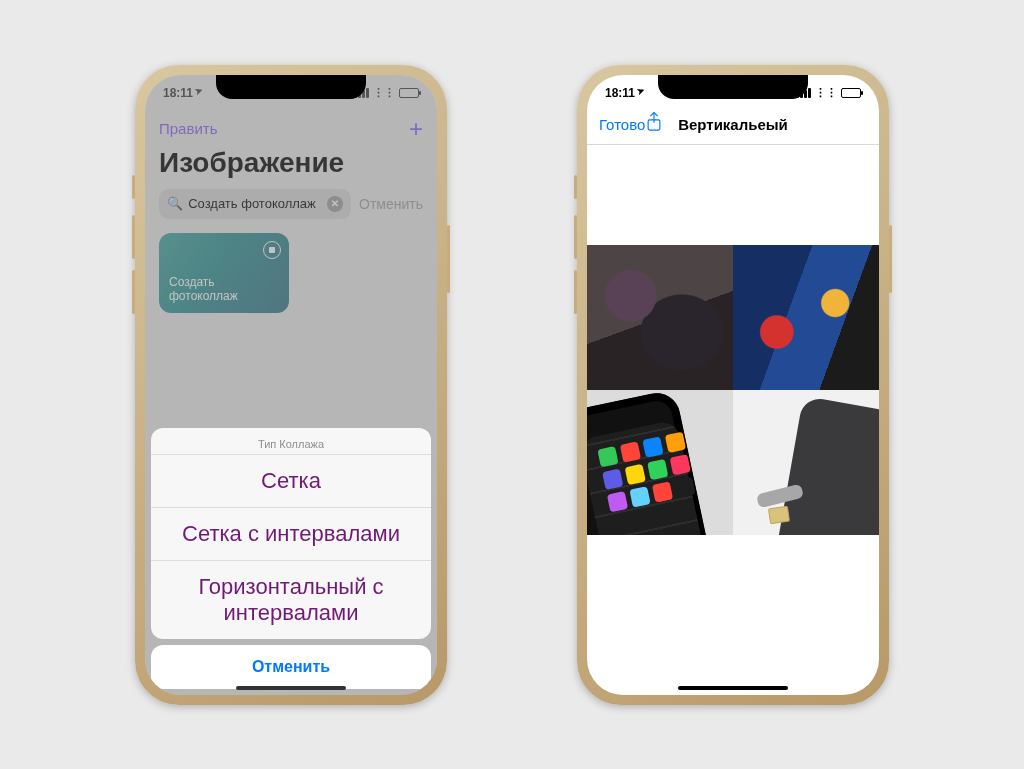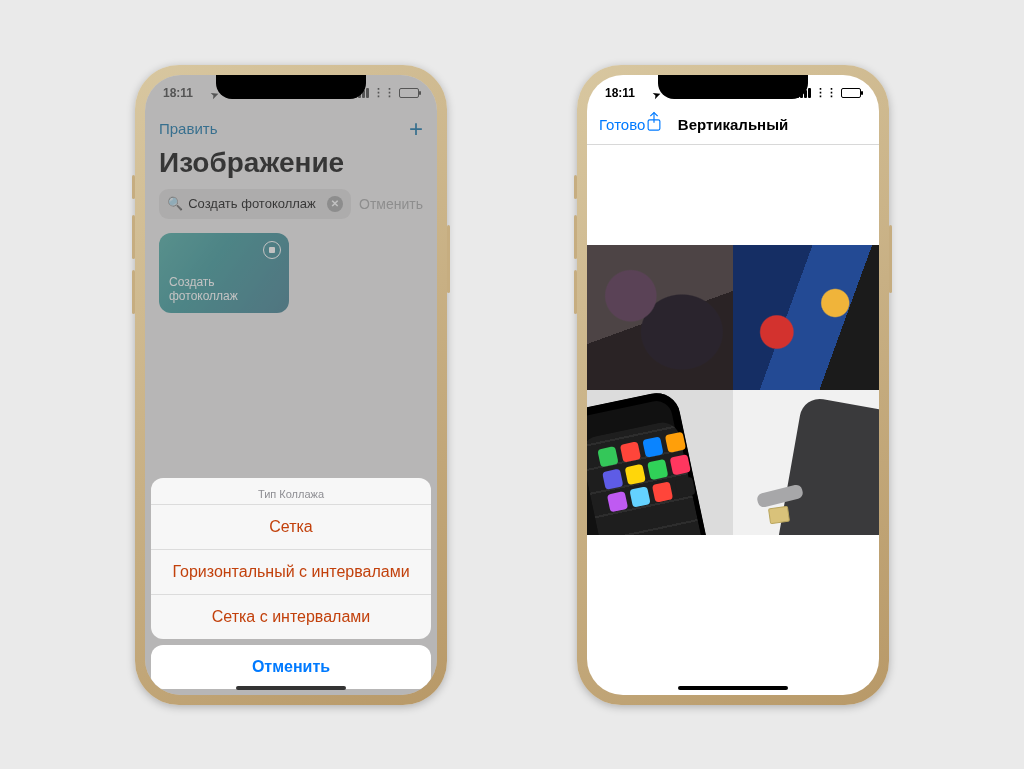--- a/index.html
+++ b/index.html
@@ -76,21 +76,21 @@
     display: flex;
     justify-content: space-between;
     align-items: center;
     padding: 6px 18px 0;
     font-size: 12px;
     font-weight: 600;
     z-index: 15;
   }
   .status-bar.dark { color: #000; }
   .status-bar.dimtext { color: #555; }
-  .status-left { display:flex; align-items:flex-end; gap:18px; }
+  .status-left { display:flex; align-items:flex-start; gap:2px; }
   .status-right { display:flex; align-items:center; gap:4px; }
   .signal-dots { display:flex; gap:1px; align-items:flex-end; }
   .signal-dots span { width:3px; background:#000; border-radius:1px; }
   .signal-dots span:nth-child(1){height:4px;}
   .signal-dots span:nth-child(2){height:6px;}
   .signal-dots span:nth-child(3){height:8px;}
   .signal-dots span:nth-child(4){height:10px;}
   .battery {
     width: 20px; height: 10px; border: 1px solid #000; border-radius: 2px; position: relative;
   }
@@ -107,21 +107,21 @@
     inset:0;
     background: rgba(120,120,120,0.45);
     z-index:5;
   }
   .bg-content {
     position:absolute; inset:0;
     padding: 40px 14px 0;
   }
   .topbar-row {
     display:flex; justify-content:space-between; align-items:center;
-    font-size: 15px; color:#0369a1;
+    font-size: 15px; color:#8b5cf6;
     height:28px;
   }
   .plus { font-size: 24px; font-weight:300; line-height:1; }
   .library-title {
     font-size: 28px;
     font-weight: 700;
     color: #000;
     margin-top: 4px;
   }
   .search-row {
@@ -181,22 +181,22 @@
   }
   .sheet-title {
     text-align:center;
     font-size:11px;
     color:#8e8e93;
     padding: 10px 0 4px;
     border-bottom: 0.5px solid #dcdcdc;
   }
   .sheet-item {
     text-align:center;
-    font-size: 16px;
-    color:#c2410c;
+    font-size: 22px;
+    color:#701a75;
     padding: 13px 12px;
     border-bottom: 0.5px solid #dcdcdc;
   }
   .sheet-item:last-child { border-bottom: none; }
   .sheet-cancel {
     margin-top:6px;
     background:#fff;
     border-radius:12px;
     text-align:center;
     font-size:16px;
@@ -357,22 +357,22 @@
         <span>Создать фотоколлаж</span>
       </div>
     </div>
 
     <div class="dim-overlay"></div>
 
     <div class="action-sheet">
       <div class="sheet-group">
         <div class="sheet-title">Тип Коллажа</div>
         <div class="sheet-item">Сетка</div>
+        <div class="sheet-item">Сетка с интервалами</div>
         <div class="sheet-item">Горизонтальный с интервалами</div>
-        <div class="sheet-item">Сетка с интервалами</div>
       </div>
       <div class="sheet-cancel">Отменить</div>
     </div>
 
     <div class="home-indicator dimmed"></div>
   </div>
 </div>
 
 <div class="phone">
   <div class="side-btns-left"></div>
@@ -394,21 +394,21 @@
             <span></span>
             <span></span>
           </span>
         <span style="font-size:11px;">⋮⋮</span>
         <span class="battery"><span class="fill"></span></span>
       </div>
     </div>
 
     <div class="nav-bar">
       <span class="nav-left">Готово</span>
-      <span class="nav-title">Вертикальный</span>
+      <span class="nav-title">Вертикальеый</span>
       <span class="nav-right">
         <span class="share-icon">
           <svg viewBox="0 0 24 30" fill="none" stroke="#007aff" stroke-width="1.6">
             <path d="M12 2 L12 16"></path>
             <path d="M7 7 L12 2 L17 7"></path>
             <rect x="4" y="12" width="16" height="14" rx="2"></rect>
           </svg>
         </span>
       </span>
     </div>

